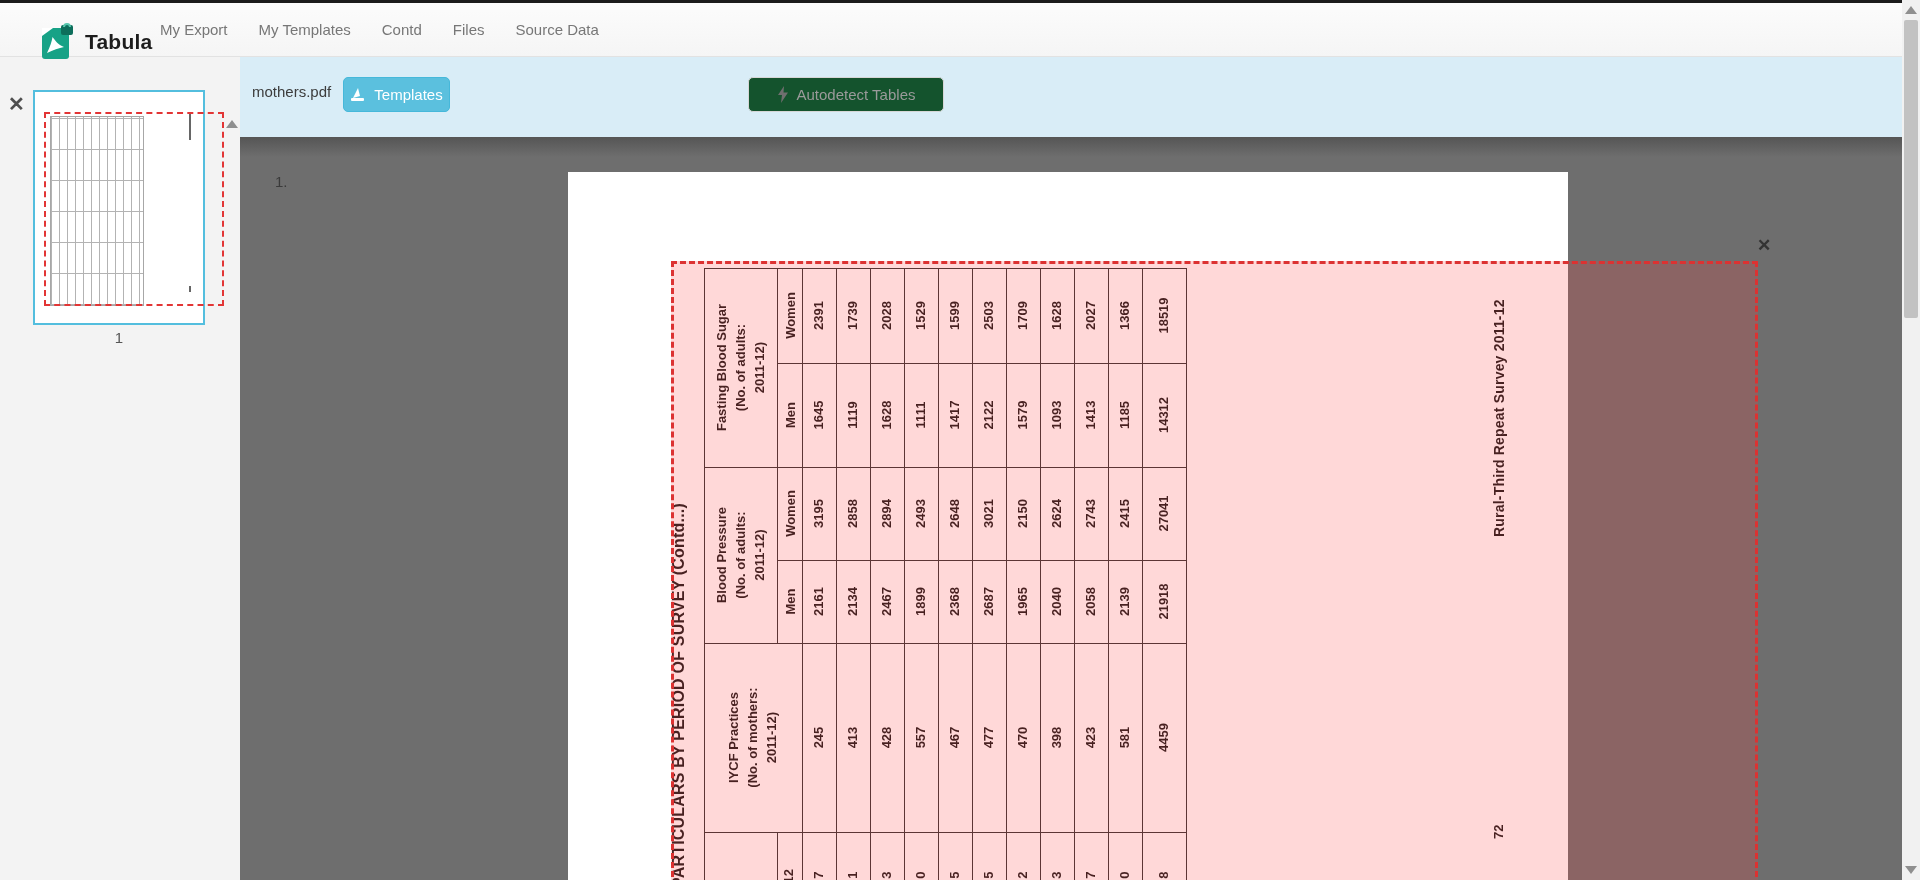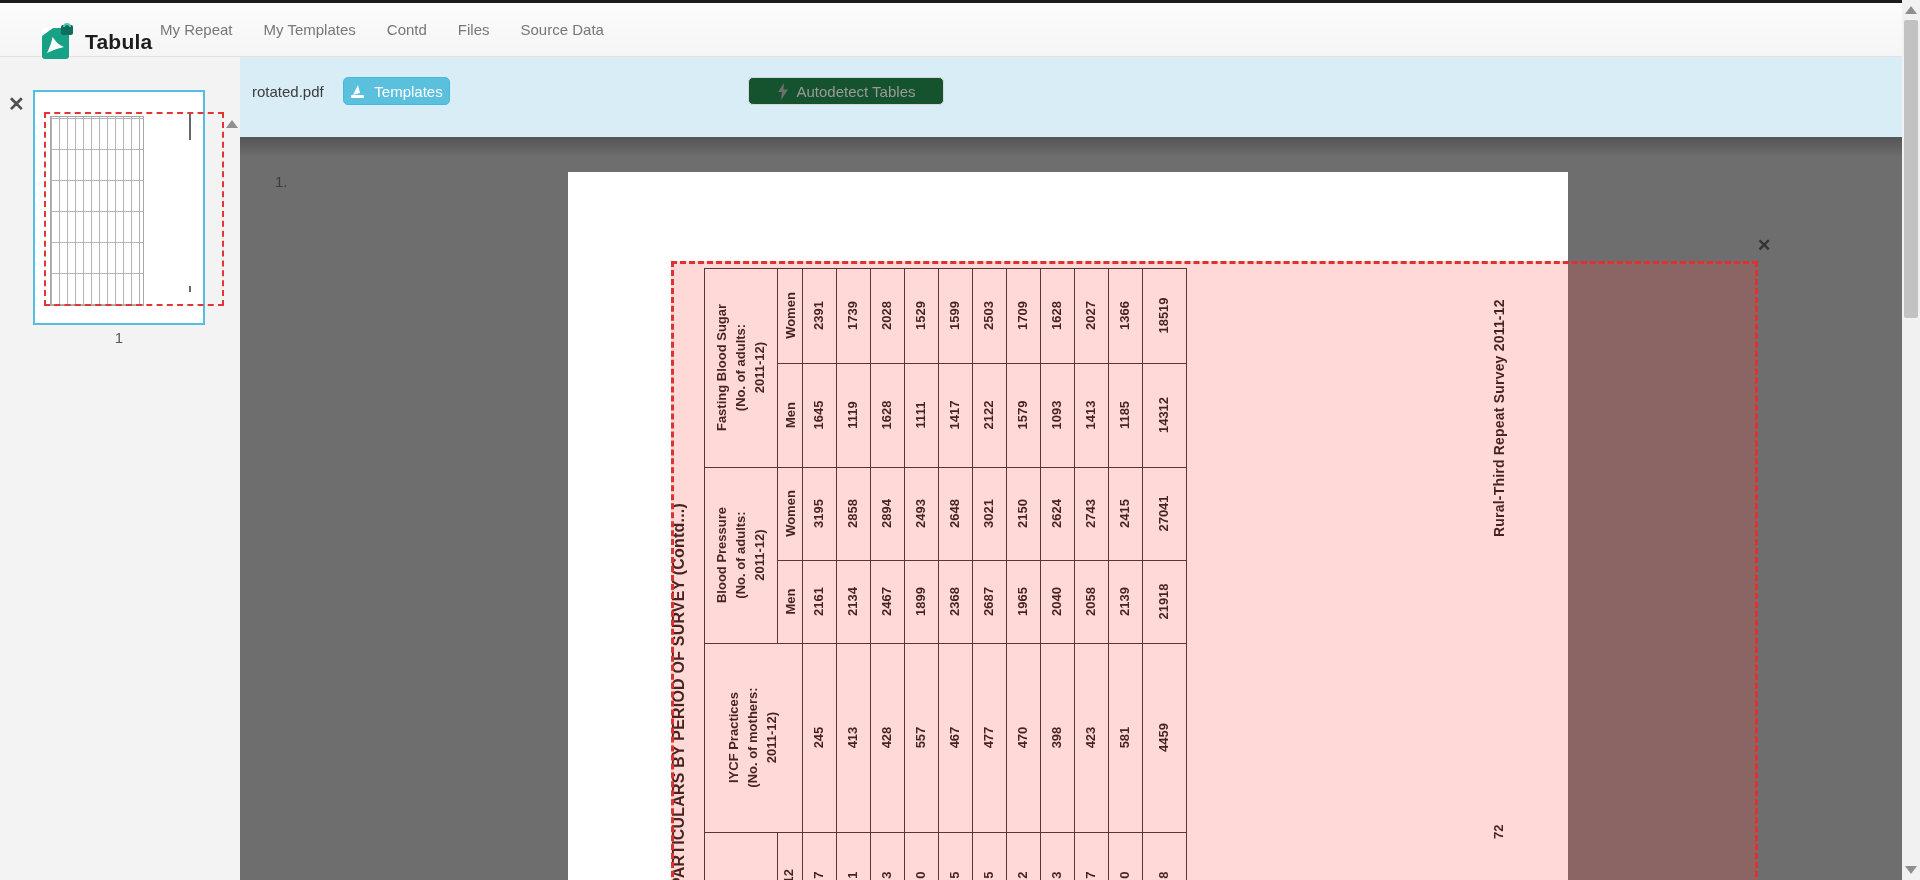--- a/index.html
+++ b/index.html
@@ -35,21 +35,21 @@
              border:2px dashed #e23535;box-sizing:border-box;z-index:4}
   .thumb-label{position:absolute;left:33px;top:329px;width:172px;text-align:center;
                font-size:15px;color:#555;z-index:2}
   .sb-scroll-up{position:absolute;left:226px;top:64px;z-index:3}
   .tri-up{width:0;height:0;border-left:6px solid transparent;border-right:6px solid transparent;border-bottom:8px solid #8f8f8f}
   .tri-dn{width:0;height:0;border-left:6px solid transparent;border-right:6px solid transparent;border-top:8px solid #8f8f8f}
 
   
   .toolbar{position:absolute;left:240px;top:56px;width:1662px;height:81px;background:#d9edf7;z-index:2}
   .filename{position:absolute;left:12px;top:27px;font-size:15px;color:#3c3c3c}
-  .btn{position:absolute;top:21px;height:28px;border-radius:5px;display:flex;align-items:center;
+  .btn{position:absolute;top:21px;height:35px;border-radius:5px;display:flex;align-items:center;
        justify-content:center;gap:8px;font-size:15px;box-sizing:border-box;cursor:pointer;white-space:nowrap}
   .btn-templates{left:103px;width:107px;background:#5bc0de;border:1px solid #46b8da;color:#fff}
   .btn-clear{left:240px;width:224px;background:linear-gradient(#ffffff,#f3f3f3);border:1px solid #c8c8c8;color:#333}
   .btn-auto{left:508px;width:196px;background:#14532d;border:1px solid #d6d6d6;color:#9a9a9a;cursor:default}
   .btn-export{left:1306px;width:306px;background:#5cb85c;border:1px solid #4cae4c;color:#fff}
 
   
   .canvas{position:absolute;left:240px;top:137px;width:1662px;height:743px;
           background:linear-gradient(#555 0,#6e6e6e 20px);z-index:1}
   .page-label{position:absolute;left:275px;top:173px;font-size:15px;color:#3b3b3b;z-index:2}
@@ -95,21 +95,21 @@
           <rect x="2" y="5" width="27" height="31" rx="3" fill="#17a286"></rect>
           <path d="M2 13 L2 5 L13 5 Z" fill="#ffffff"></path>
           <path d="M7 30 C10 24 12 18 12.5 14 C15 17 18 22 24 24 C19 25 13 27 7 30 Z" fill="#ffffff"></path>
           <rect x="21" y="2" width="12" height="10" rx="2" fill="#0d6e5b"></rect>
           <path d="M24 4 a3 3 0 0 1 6 0" fill="none" stroke="#57c7ae" stroke-width="2"></path>
         </svg>
       </span>
       <span class="brand-name">Tabula</span>
     </a>
     <nav class="navlinks" id="navlinks">
-        <a>My Repeat</a>
+        <a>My Export</a>
         <a>My Templates</a>
         <a>Contd</a>
         <a>Files</a>
         <a>Source Data</a>
       </nav>
   </header>
 
   <aside class="sidebar">
     <div class="sb-scroll-up">
         <div class="tri-up"></div>
@@ -118,21 +118,21 @@
   </aside>
   <span class="thumb-close">✕</span>
   <div class="thumb"></div>
   <div class="thumb-grid"></div>
   <div class="thumb-note"></div>
   <div class="thumb-pn"></div>
   <div class="thumb-sel"></div>
   <div class="thumb-label">1</div>
 
   <div class="toolbar">
-    <span class="filename">rotated.pdf</span>
+    <span class="filename">mothers.pdf</span>
 
     <div class="btn btn-templates">
       <span>
         <svg class="icon-svg" width="16" height="15" viewBox="0 0 16 15">
           <path d="M3 11 L8 1 L10 9 Z" fill="#fff"></path>
           <rect x="1" y="11" width="13" height="3" rx="1" fill="#fff"></rect>
         </svg>
       </span>
       <span>Templates</span>
     </div>

